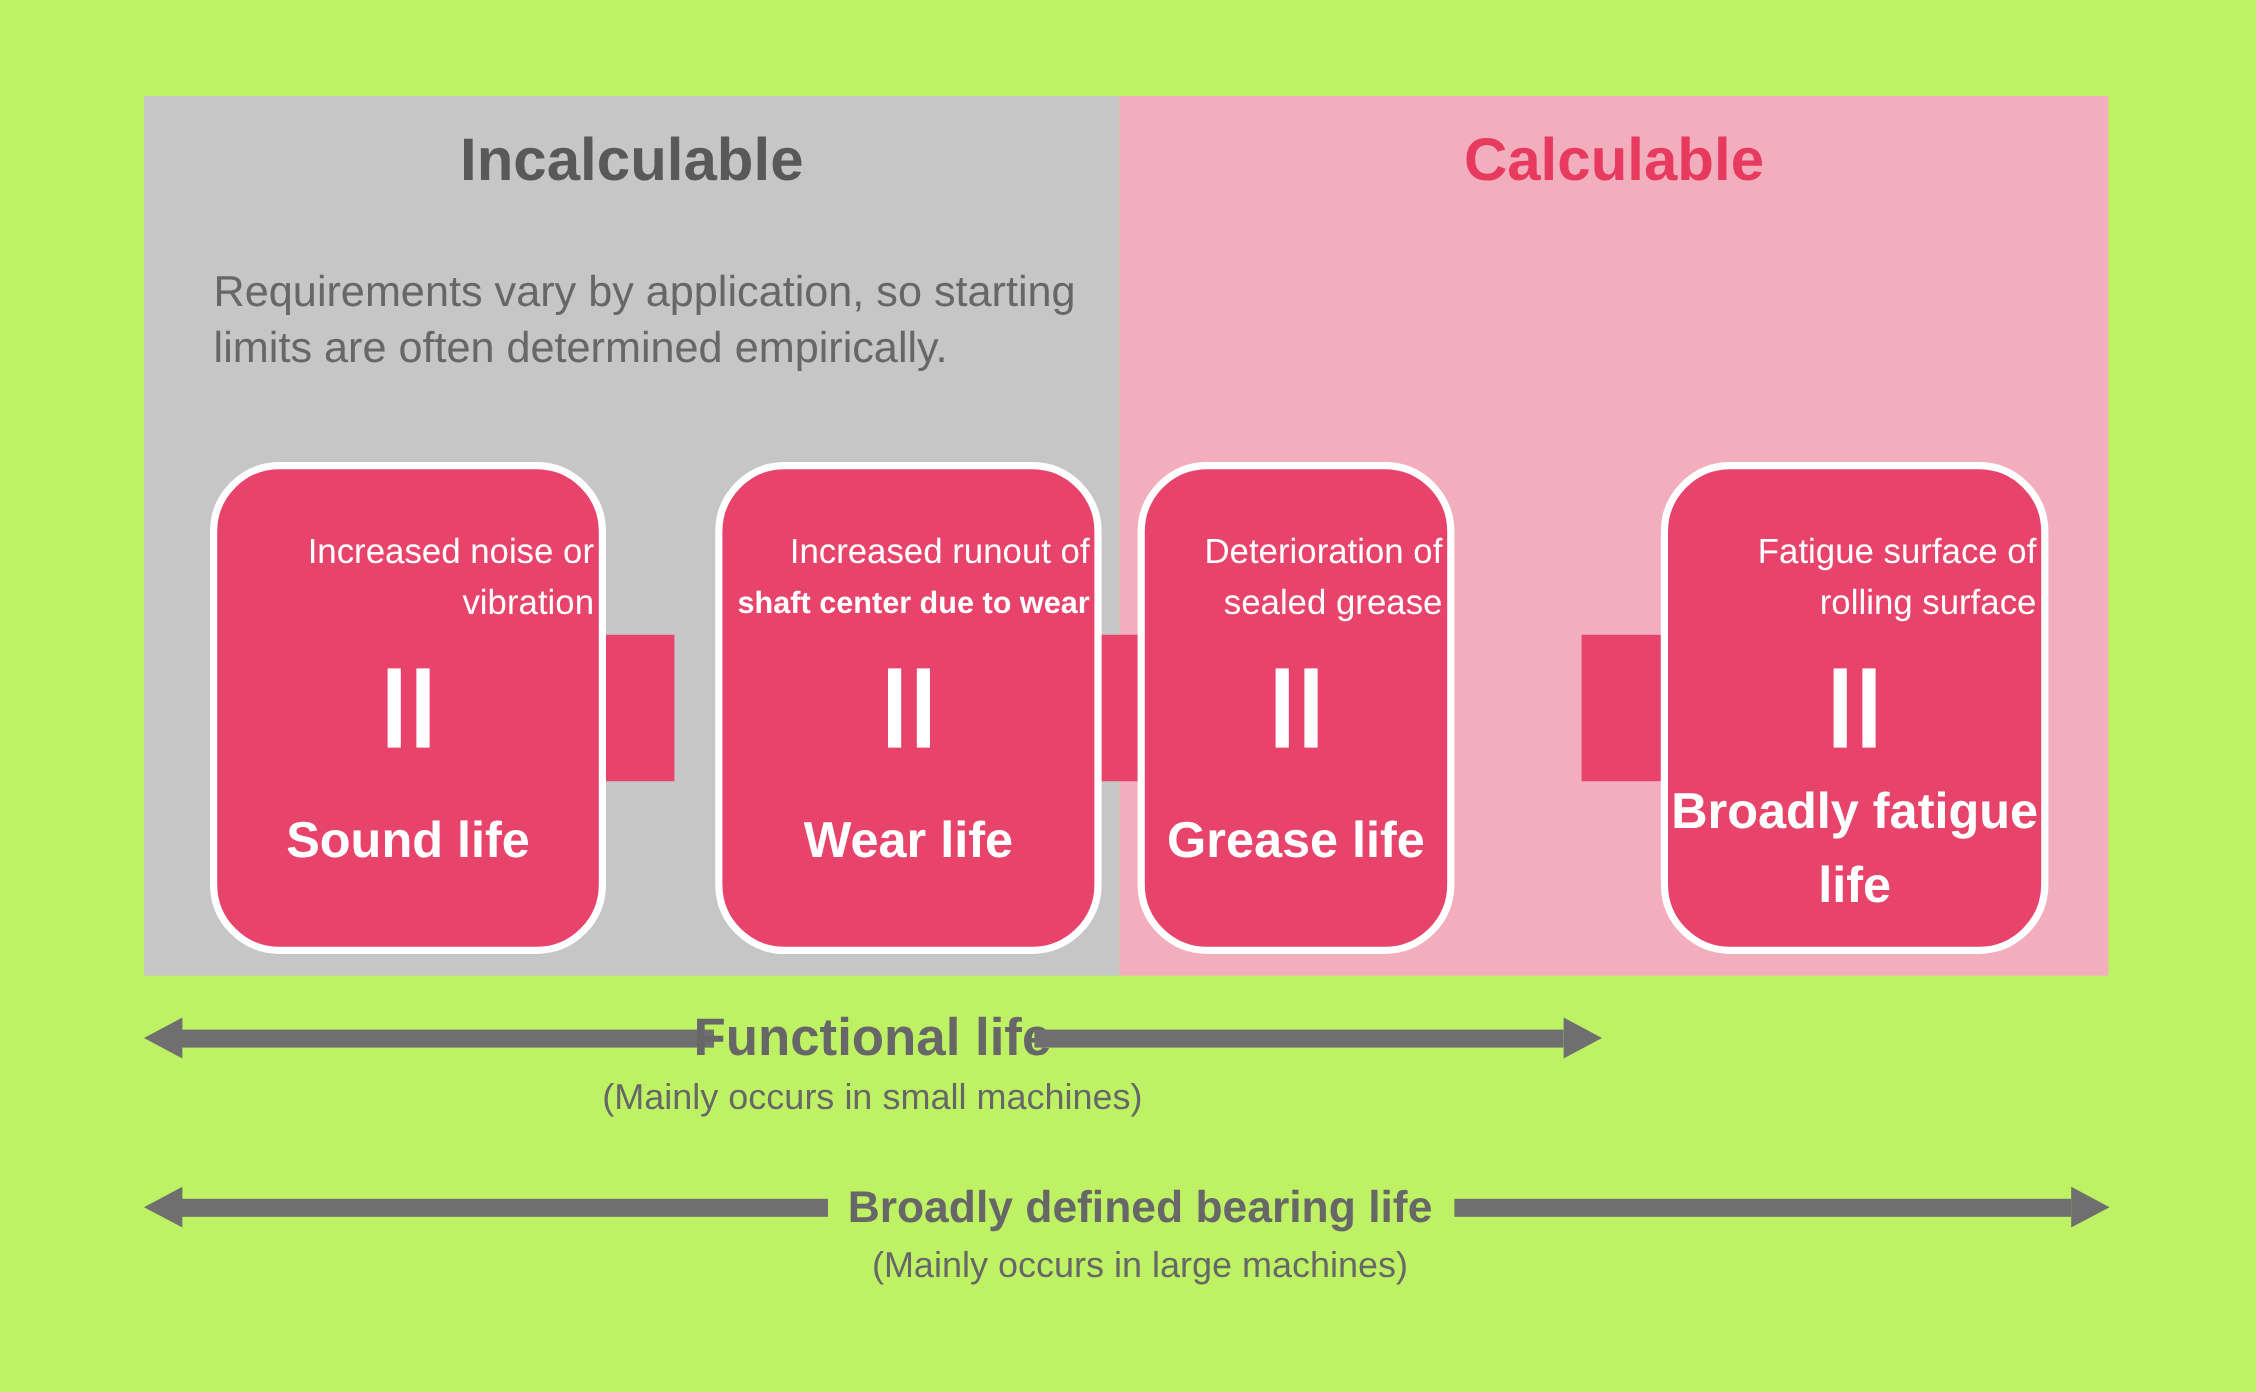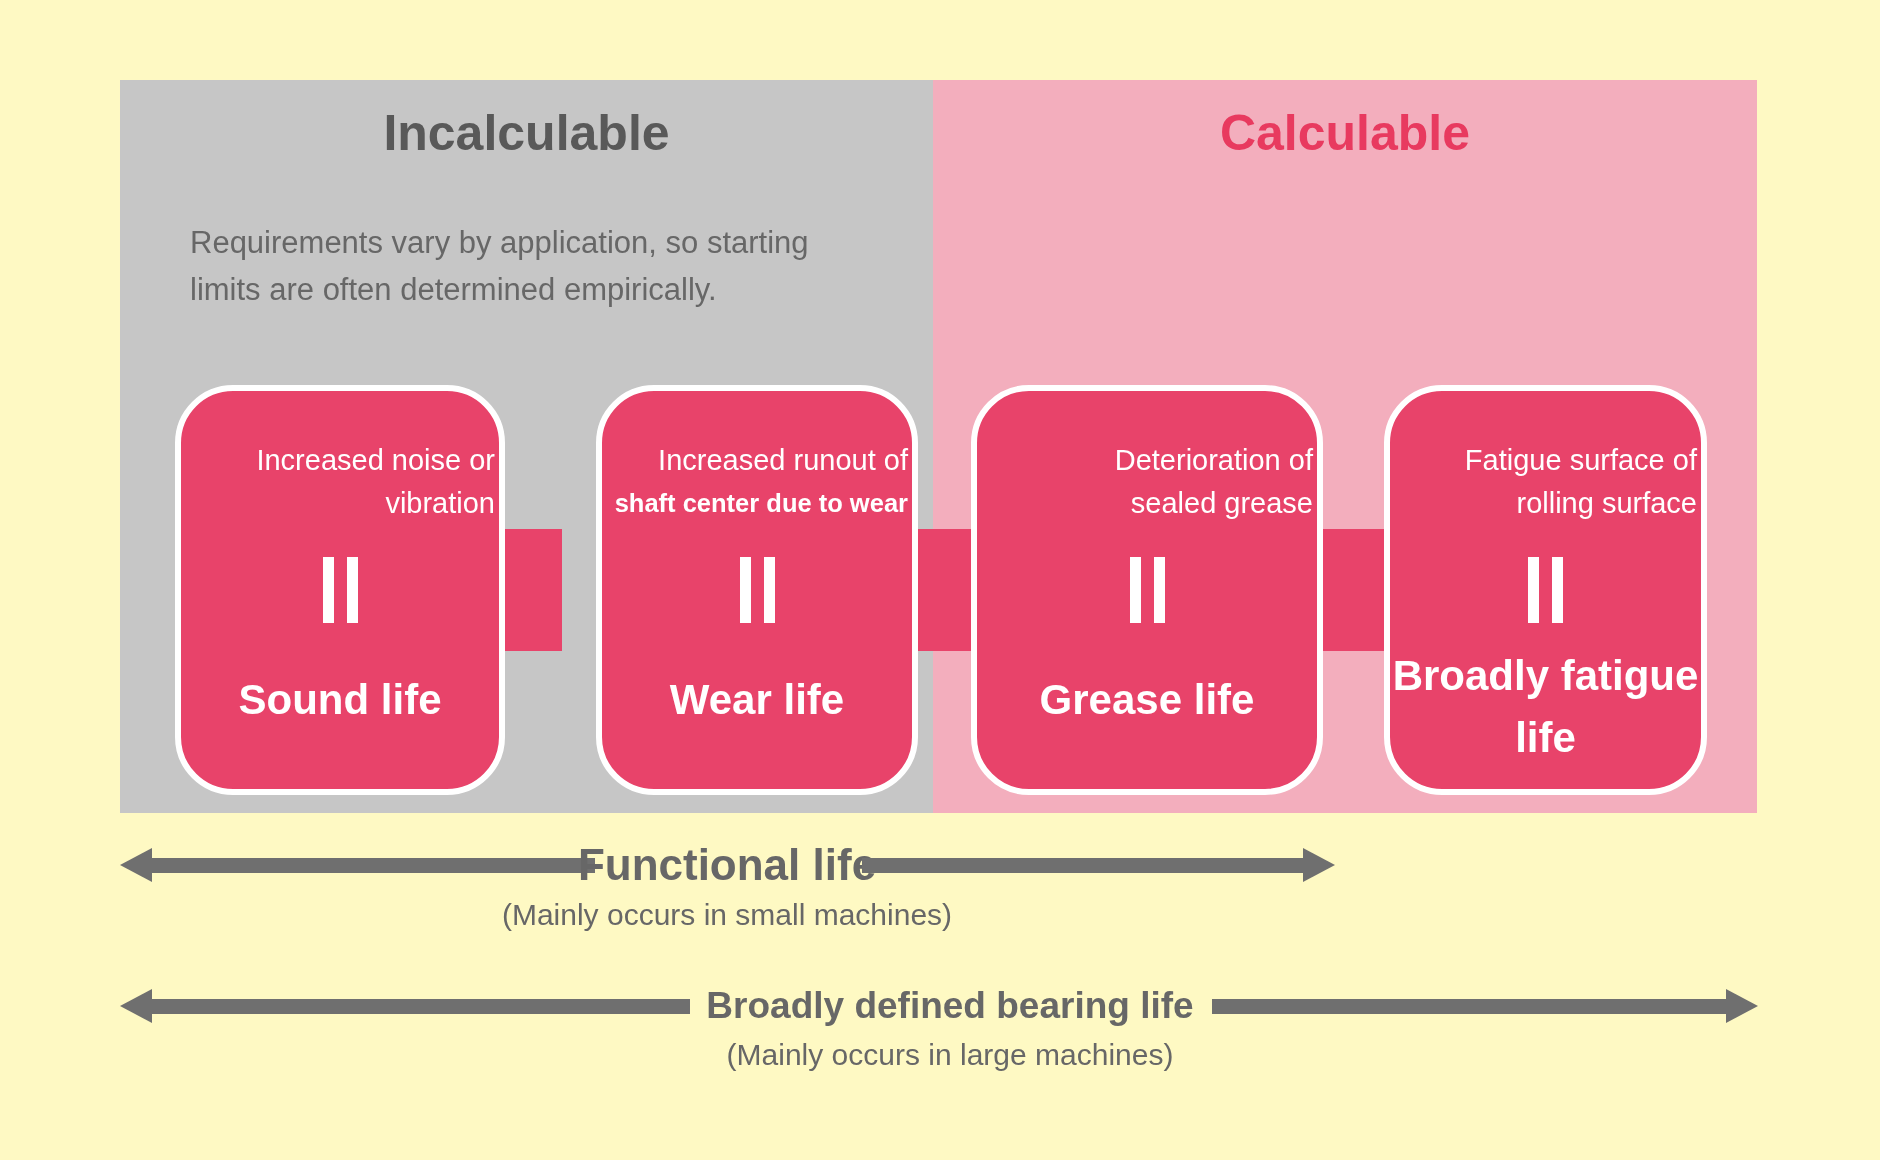--- a/index.html
+++ b/index.html
@@ -8,47 +8,47 @@
     --crimson:#E8436A;
     --incalculable_text:#595959;
     --calculable_text:#E83A5F;
     --body_text:#676767;
     --arrow_gray:#6F6F6F;
     --white:#FFFFFF;
   }
   *{margin:0;padding:0;box-sizing:border-box;}
   html,body{background:#fff;}
   body{font-family:"Liberation Sans","DejaVu Sans",sans-serif;}
-  .stage{position:relative;width:1880px;height:1160px;background:#fef9c3;overflow:hidden;}
+  .stage{position:relative;width:1880px;height:1160px;background:#bef264;overflow:hidden;}
 
   
   .panel{position:absolute;top:80px;height:733px;}
   .panel.gray{left:120px;width:813px;background:var(--gray_bg);}
   .panel.pink{left:933px;width:824px;background:var(--pink_bg);}
 
   
   .section-title{position:absolute;top:104px;text-align:center;font-size:50px;font-weight:bold;line-height:58px;}
   .section-title.incalc{left:120px;width:813px;color:var(--incalculable_text);}
   .section-title.calc{left:933px;width:824px;color:var(--calculable_text);}
 
   
-  .panel-desc{position:absolute;left:190px;top:219px;font-size:31px;line-height:47px;color:var(--body_text);}
+  .panel-desc{position:absolute;left:178px;top:219px;font-size:36px;line-height:47px;color:var(--body_text);}
 
   
   .connector{position:absolute;top:529px;height:122px;background:var(--crimson);z-index:1;}
   .connector.c1{left:500px;width:62px;}
   .connector.c2{left:870px;width:132px;}
   .connector.c3{left:1318px;width:72px;}
 
   
   .life-box{position:absolute;top:385px;height:410px;background:var(--crimson);
             border:6px solid var(--white);border-radius:58px;z-index:2;color:var(--white);}
   .life-box.b1{left:175px;width:330px;}
   .life-box.b2{left:556px;width:322px;margin-left:40px;}
-  .life-box.b3{left:971px;width:352px;}
+  .life-box.b3{left:948px;width:264px;}
   .life-box.b4{left:1384px;width:323px;}
 
   .cause{position:absolute;top:48px;left:4px;right:4px;text-align:right;
          font-size:29px;line-height:43px;font-weight:normal;}
   .life-box.b2 .cause .l2{font-size:25.5px;font-weight:bold;}
 
   .equals{position:absolute;top:166px;left:0;right:0;display:flex;justify-content:center;gap:13px;}
   .equals .bar{width:11px;height:66px;background:var(--white);}
 
   .life{position:absolute;top:279px;left:2px;right:2px;text-align:center;

